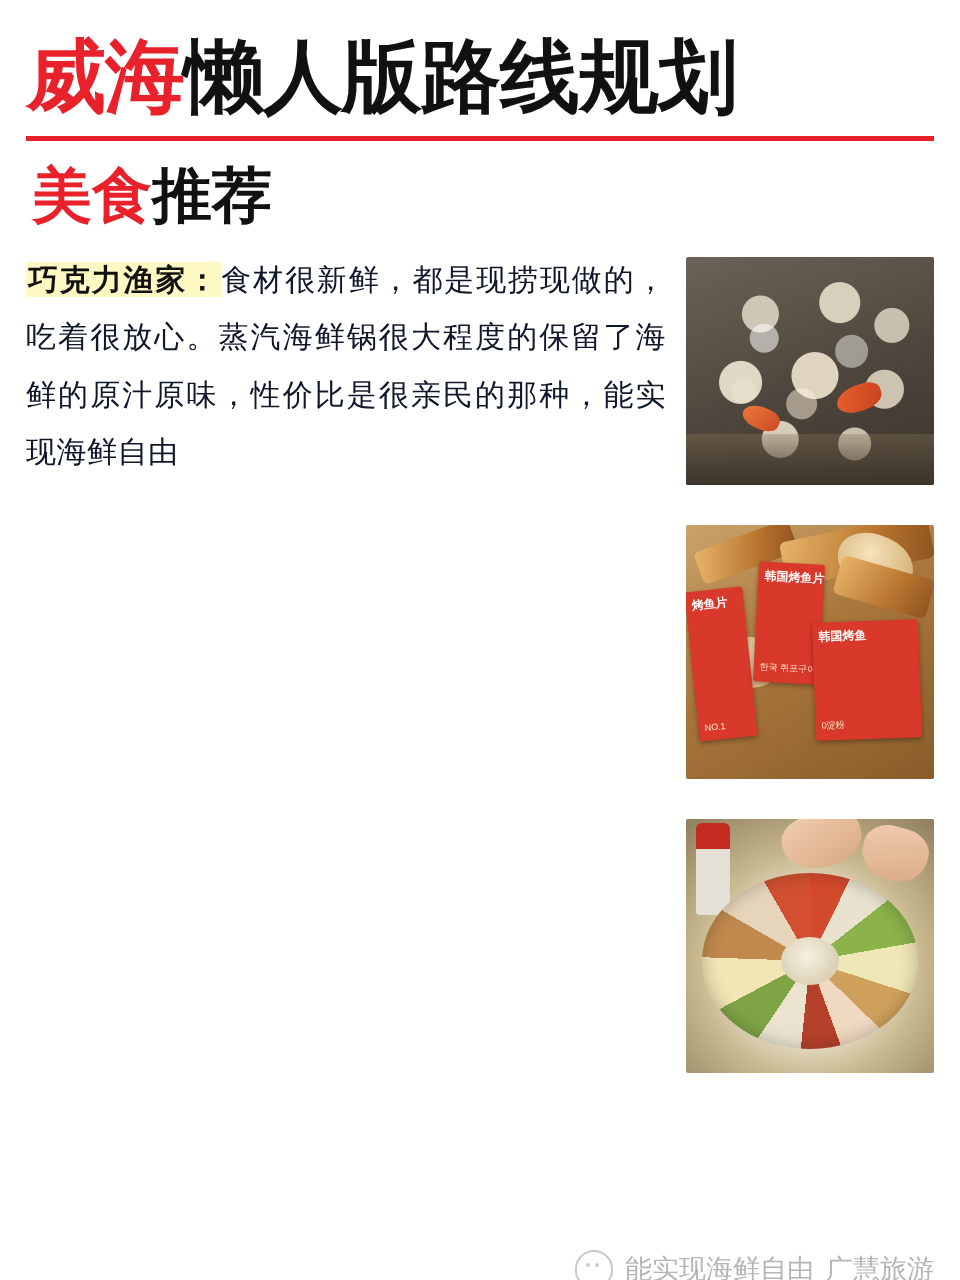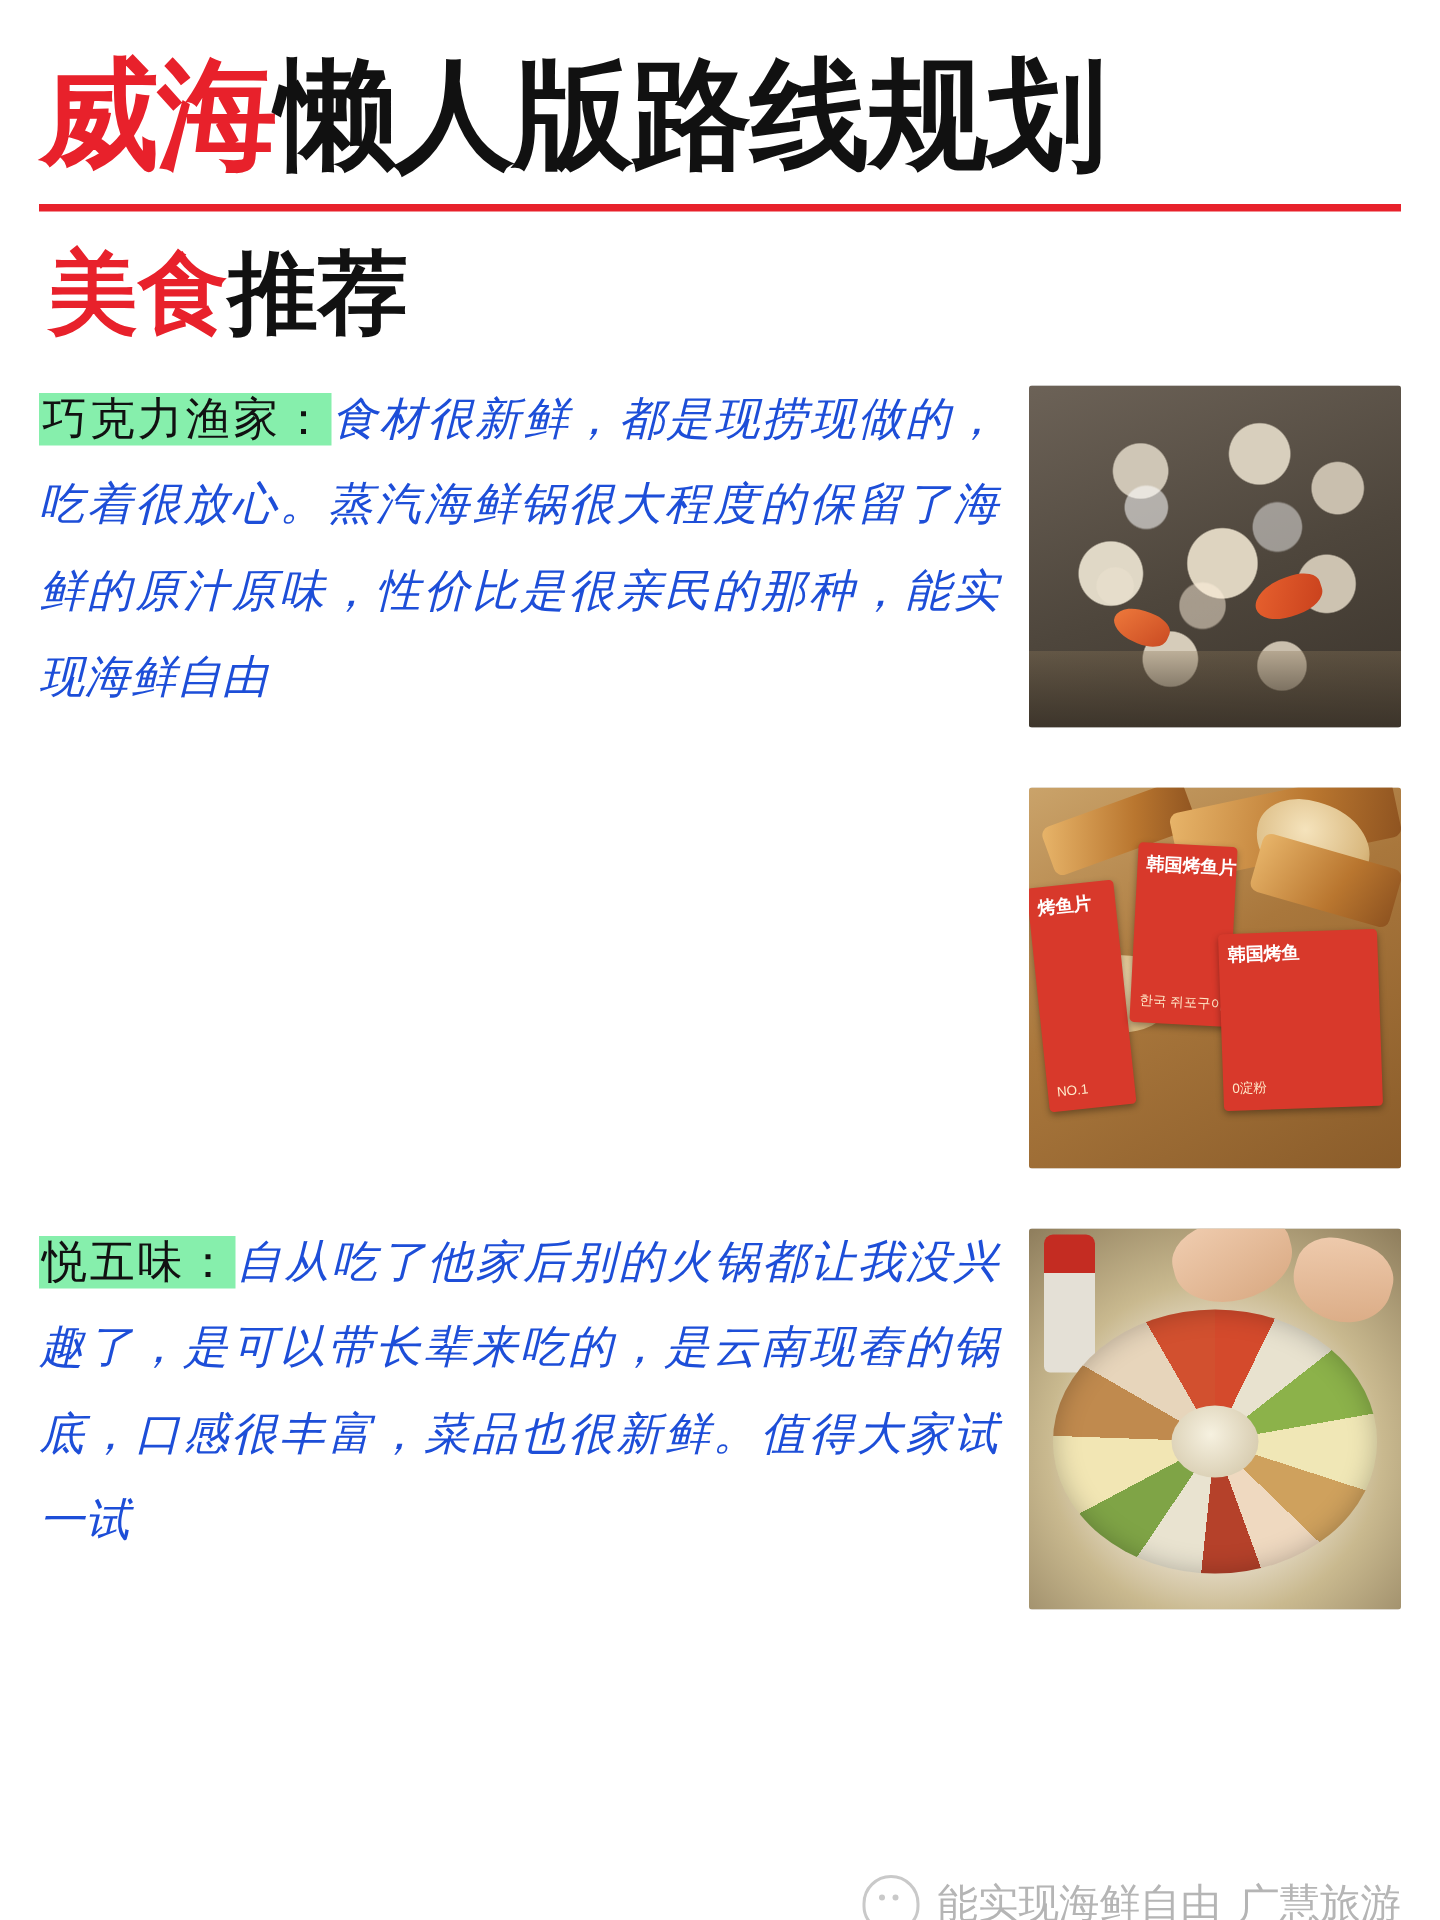--- a/index.html
+++ b/index.html
@@ -70,30 +70,29 @@
     margin-bottom: 24px;
   }
   .entry-body {
     font-size: 30px;
     line-height: 1.92;
     color: #131313;
     text-align: justify;
     letter-spacing: 0.5px;
   }
   .entry-name {
-    font-weight: normal;
-    background: #86efac;
+    font-weight: bold;
+    background: #fef9c3;
     padding: 1px 2px;
     box-decoration-break: clone;
     -webkit-box-decoration-break: clone;
     color: #111111;
   }
   .entry-text {
-    color: #1d4ed8;
-    font-style: italic;
+    color: #0f172a;
   }
 
   
   .wrap-img {
     float: right;
     width: 248px;
     height: 228px;
     margin: 6px 0 10px 20px;
     shape-outside: margin-box;
     border-radius: 2px;
@@ -366,23 +365,20 @@
 
   <div class="entry clearfix">
     <div class="wrap-img tall">
       <div class="photo photo-hotpot">
         <div class="bottle"></div>
         <div class="hand h1"></div>
         <div class="hand h2"></div>
         <div class="platter"></div>
       </div>
     </div>
-    <div class="entry-body">
-      <span class="entry-name">悦五味：</span><span class="entry-text">自从吃了他家后别的火锅都让我没兴趣了，是可以带长辈来吃的，是云南现舂的锅底，口感很丰富，菜品也很新鲜。值得大家试一试</span>
-    </div>
   </div>
 
   <div class="footer">
     <span class="peng-icon"></span>
     <span class="wm-text">能实现海鲜自由</span>
     <span class="wm-text">广慧旅游</span>
   </div>
 
 </div>
 

